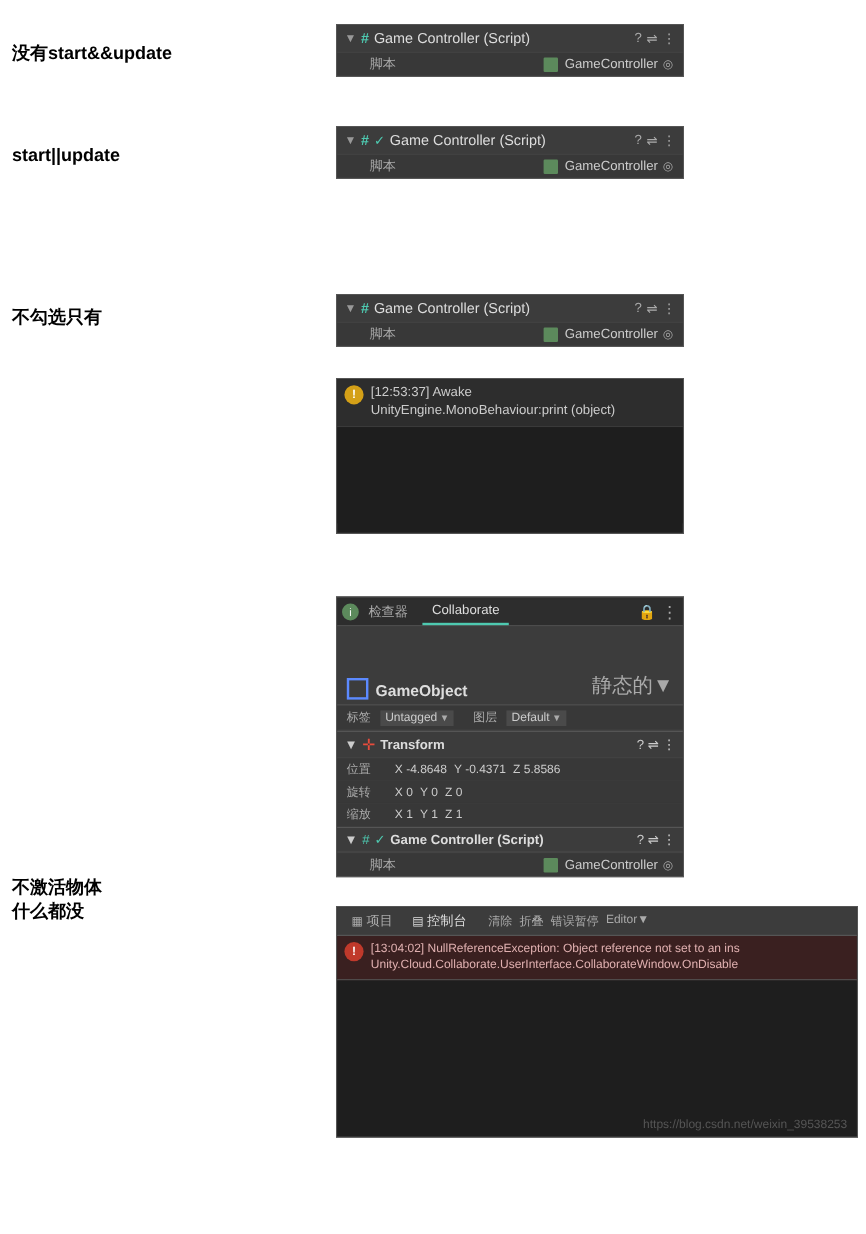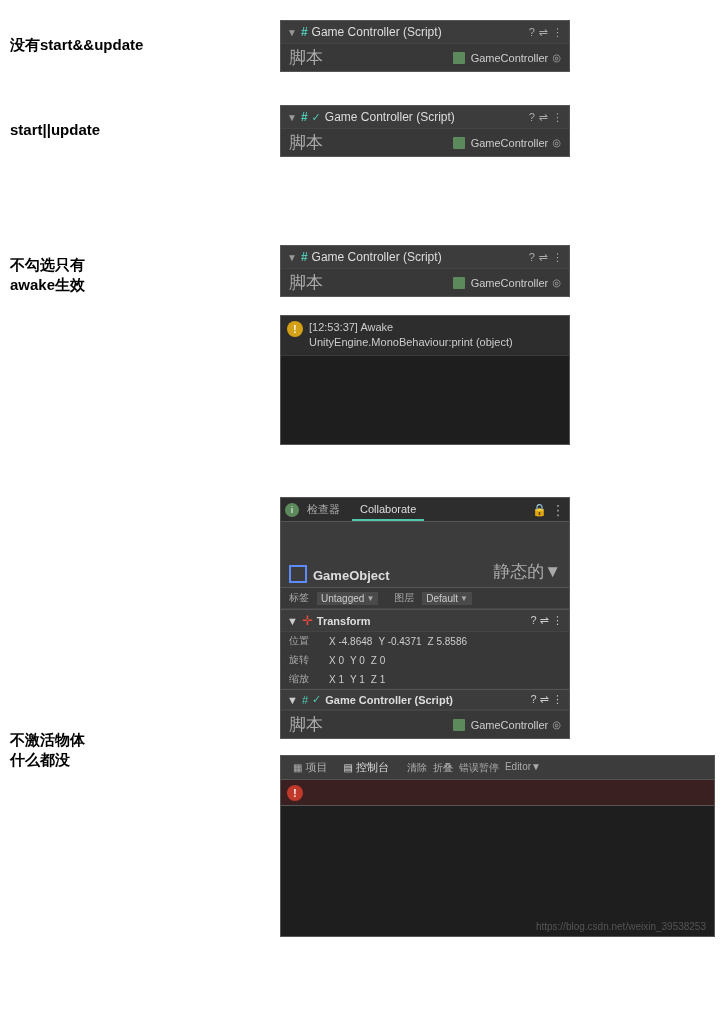--- a/index.html
+++ b/index.html
@@ -71,22 +71,23 @@
       display: flex;
       align-items: center;
       padding: 2px 8px;
       background: #383838;
       min-height: 20px;
       border-top: 1px solid #444;
     }
 
     .inspector-row .label {
       color: #aaa;
-      font-size: 17px;
+      font-size: 11px;
       width: 60px;
+      text-align: center;
     }
 
     .inspector-row .value {
       color: #ccc;
       font-size: 11px;
       flex: 1;
       text-align: right;
       display: flex;
       align-items: center;
       justify-content: flex-end;
@@ -427,21 +428,20 @@
     <span class="value">
       <span class="script-icon"></span>
       <span>GameController</span>
       <span style="color:#aaa; font-size:10px;">◎</span>
     </span>
   </div>
 </div>
 
 <div class="annotation" style="top:255px; left:10px; width:240px;">
   <div>不勾选只有</div>
-  <div>awake生效</div>
 </div>
 
 <div class="unity-panel" style="position:absolute; top:245px; left:280px; width:290px;">
   <div class="inspector-header">
     <span class="triangle">▼</span>
     <span class="hash">#</span>
     <span class="title">Game Controller (Script)</span>
     <span class="icons">
       <span>?</span>
       <span>⇌</span>
@@ -597,18 +597,24 @@
     <div class="bottom-actions">
       <span class="bottom-action">清除</span>
       <span class="bottom-action">折叠</span>
       <span class="bottom-action">错误暂停</span>
       <span class="bottom-action">Editor▼</span>
     </div>
   </div>
 
   <div class="error-entry">
     <div class="console-error-icon">!</div>
+    <div class="error-text">
+      <span>[13:04:02]</span>
+      <span>NullReferenceException: Object reference not set to an ins</span>
+      <br>
+      <span>Unity.Cloud.Collaborate.UserInterface.CollaborateWindow.OnDisable</span>
+    </div>
   </div>
 
   <div style="background:#1e1e1e; min-height:130px; position:relative;">
     <div class="watermark">https://blog.csdn.net/weixin_39538253</div>
   </div>
 </div>
 
 </body></html>

